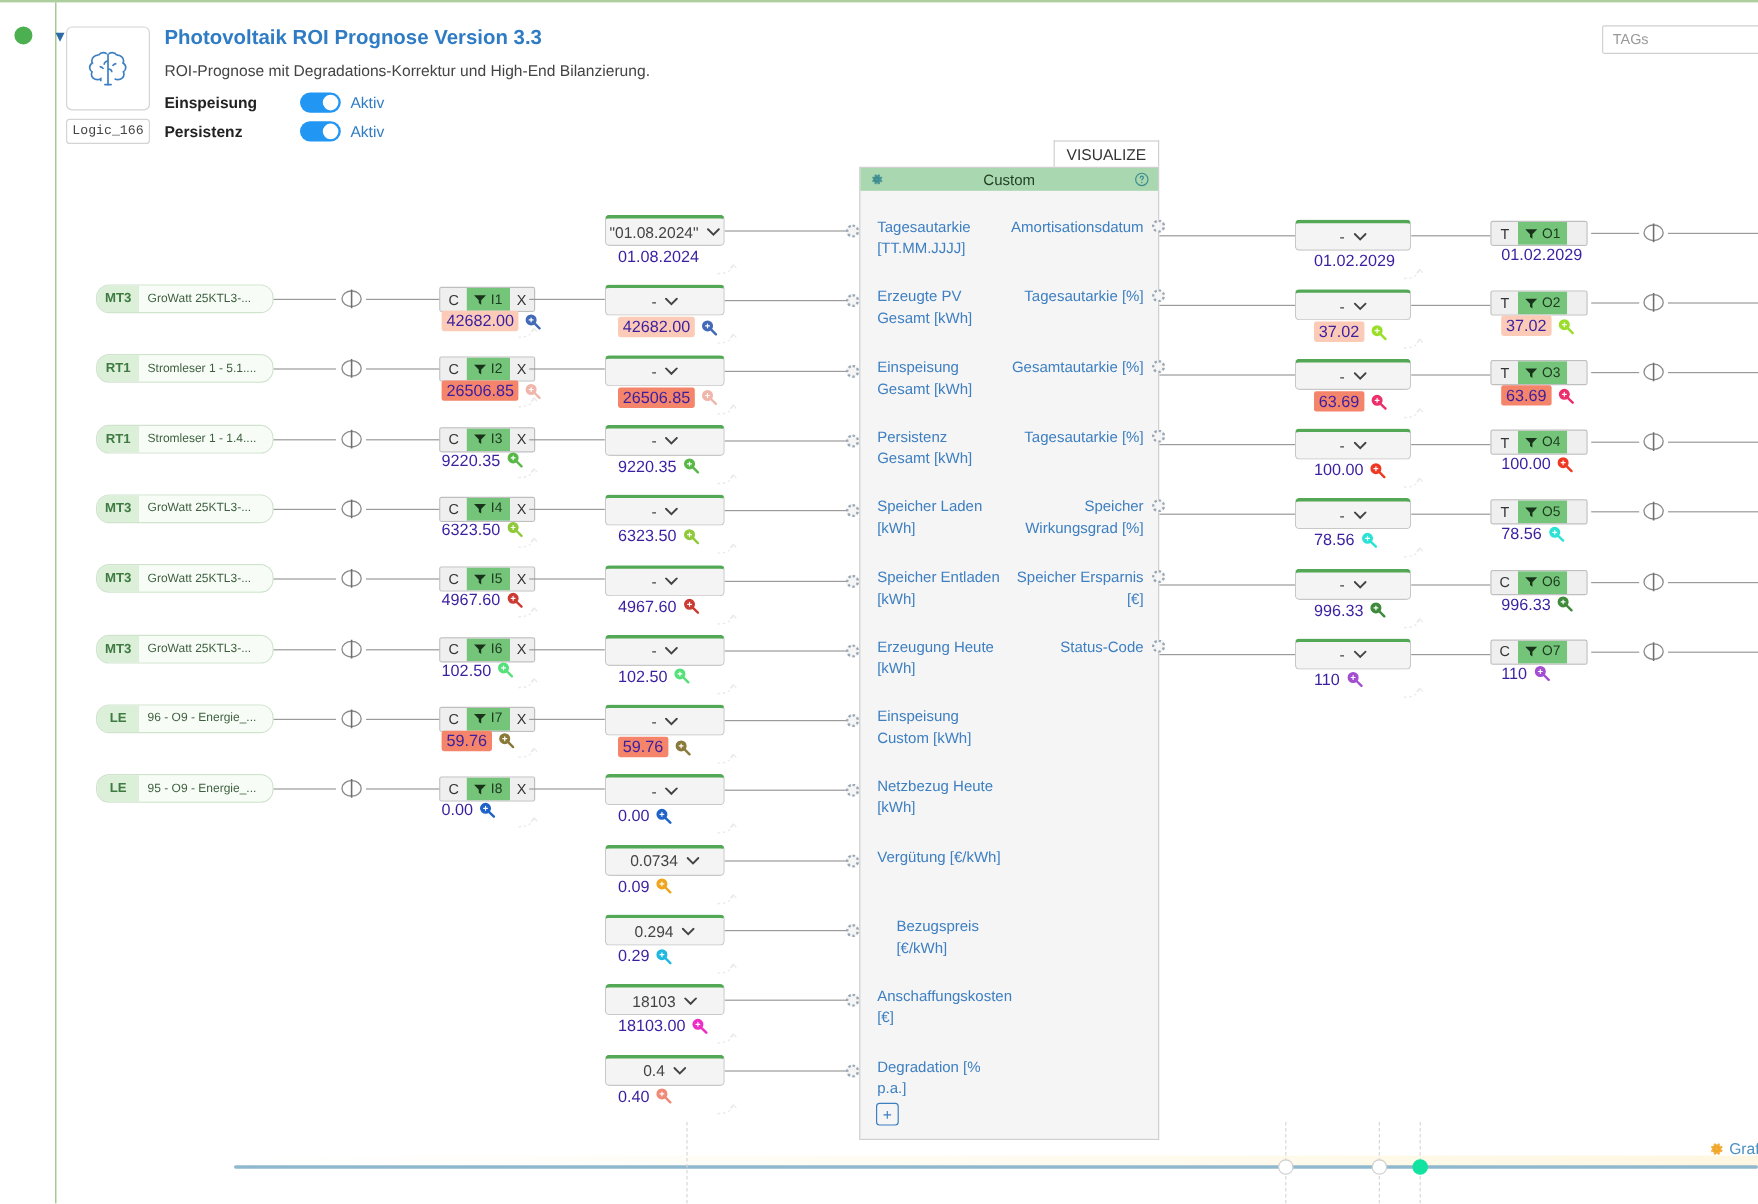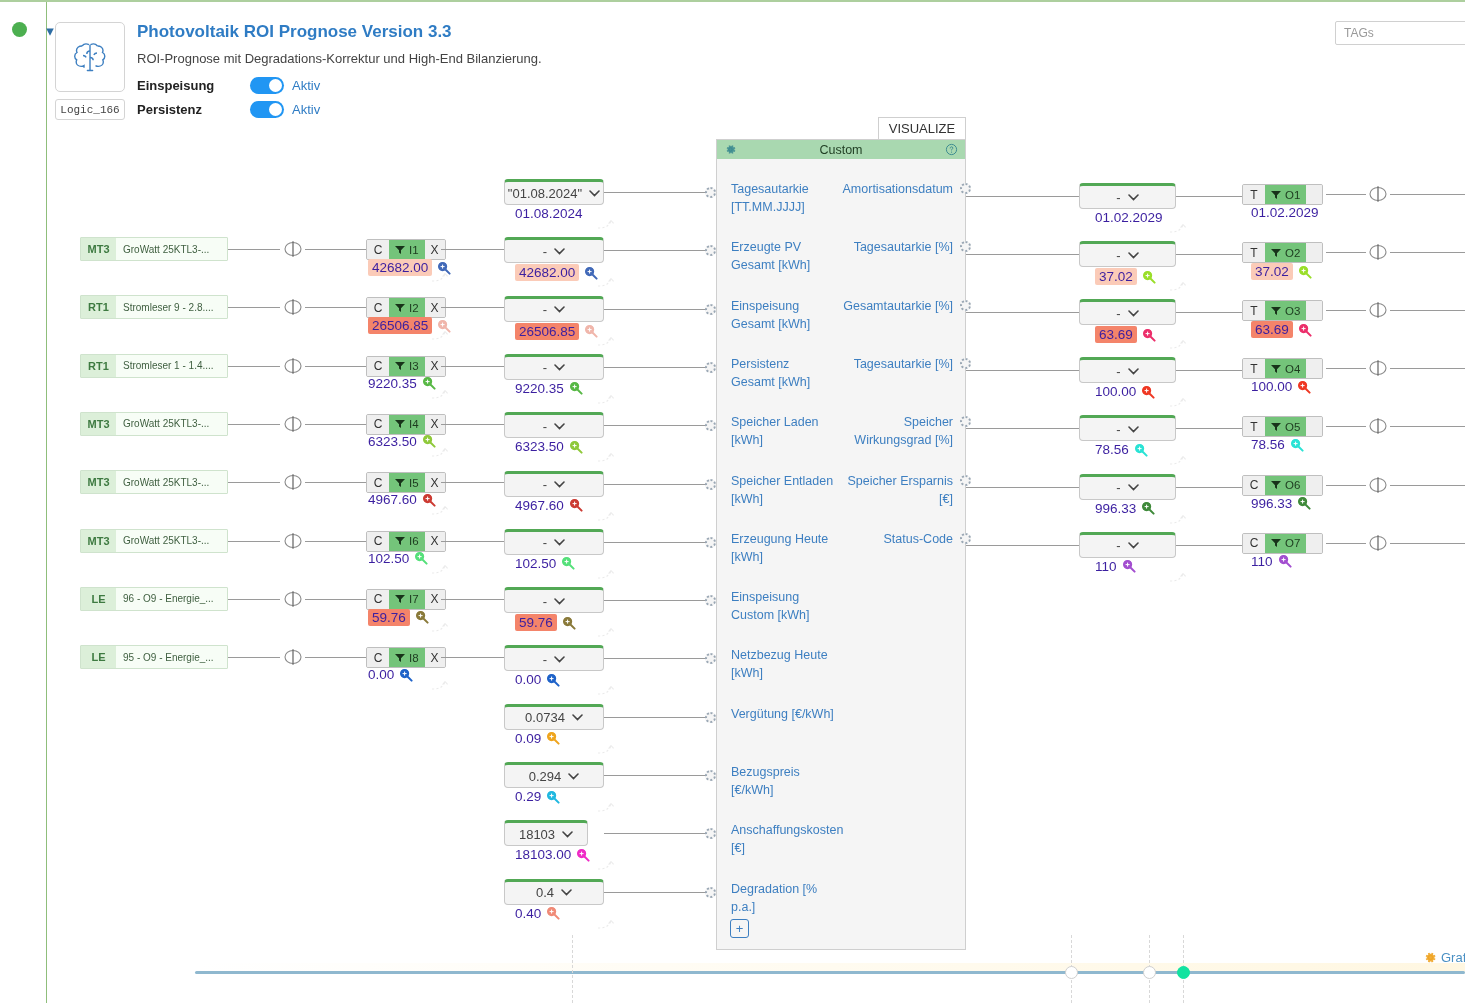--- a/index.html
+++ b/index.html
@@ -48,21 +48,21 @@
     font-size:12px; color:#999; padding:4px 8px; line-height:15px;
   }
 
   
   .wire { position:absolute; height:1px; background:#9a9a9a; }
   .conn { position:absolute; width:24px; height:18px; }
   .conn svg { display:block; }
 
   
   .src-pill {
-    position:absolute; height:24px; border:1px solid #cfe3cd; border-radius:1px;
+    position:absolute; height:24px; border:1px solid #cfe3cd; border-radius:11px;
     background:#f3faf2; display:flex; align-items:stretch; overflow:hidden;
   }
   .src-pill .sp-tag {
     width:35px; background:#dcefd9; color:#3e7a41; font-size:11px; font-weight:bold;
     display:flex; align-items:center; justify-content:center;
   }
   .src-pill .sp-name {
     flex:1; background:#f7fdf6; color:#3e5e3f; font-size:10px;
     display:flex; align-items:center; padding-left:7px; white-space:nowrap; overflow:hidden;
   }
@@ -178,21 +178,21 @@
     <div class="wire" style="left:228px; top:249px; width:52px;"></div>
     <div class="conn" style="left:281px; top:240px;">
       <svg width="24" height="18" viewBox="0 0 24 18">
         <ellipse cx="12" cy="9" rx="8" ry="6.5" fill="#fff" stroke="#8b8b8b" stroke-width="1.1"></ellipse>
         <line x1="12" y1="1.2" x2="12" y2="16.8" stroke="#6e6e6e" stroke-width="1.3"></line>
       </svg>
     </div>
     <div class="wire" style="left:305px; top:249px; width:62px;"></div>
     <div class="src-pill" style="left:80px; top:295.3px; width:148px;">
       <span class="sp-tag">RT1</span>
-      <span class="sp-name">Stromleser 9 - 2.8....</span>
+      <span class="sp-name">Stromleser 1 - 5.1....</span>
     </div>
     <div class="wire" style="left:228px; top:307.3px; width:52px;"></div>
     <div class="conn" style="left:281px; top:298.3px;">
       <svg width="24" height="18" viewBox="0 0 24 18">
         <ellipse cx="12" cy="9" rx="8" ry="6.5" fill="#fff" stroke="#8b8b8b" stroke-width="1.1"></ellipse>
         <line x1="12" y1="1.2" x2="12" y2="16.8" stroke="#6e6e6e" stroke-width="1.3"></line>
       </svg>
     </div>
     <div class="wire" style="left:305px; top:307.3px; width:62px;"></div>
     <div class="src-pill" style="left:80px; top:353.6px; width:148px;">
@@ -697,21 +697,21 @@
       </svg>
     </div>
     <div class="hook" style="left:596px; top:787px;">
       <svg class="hook" viewBox="0 0 30 26">
         <path d="M2 24c8 0 11-2 13-7.5" fill="none" stroke="#b9b9b9" stroke-width="1.1" stroke-dasharray="2 2.4"></path>
         <path d="M15 16.5l-2.4 3.2M15 16.5l2.6 2.9" fill="none" stroke="#b9b9b9" stroke-width="1.1"></path>
       </svg>
     </div>
     <div class="wire" style="left:604px; top:775px; width:102px;"></div>
     <div class="port" style="left:705px; top:770px;"></div>
-    <div class="sel" style="left:504px; top:820.3px; width:84px;">
+    <div class="sel" style="left:504px; top:820.3px; width:100px;">
       <span>18103</span>
       <svg class="caret" viewBox="0 0 11 7">
         <path d="M1 1l4.5 4.5L10 1" fill="none" stroke="#444" stroke-width="1.6" stroke-linecap="round"></path>
       </svg>
     </div>
     <div class="vrow" style="left:515px; top:847.3px;">
       <span class="vnum" style="">18103.00</span>
       <svg class="mag" viewBox="0 0 14 14">
         <circle cx="5.6" cy="5.6" r="4" fill="#ef2bc6" stroke="#ef2bc6" stroke-width="1.2"></circle>
         <path d="M4 5.6h3.2M5.6 4v3.2" stroke="#fff" stroke-width="1" stroke-linecap="round"></path>
@@ -1135,21 +1135,21 @@
         <span class="cn-out"></span>
       </div>
       <div class="cn-row" style="left:0; top:506.4px;">
         <span class="cn-in">Netzbezug Heute [kWh]</span>
         <span class="cn-out"></span>
       </div>
       <div class="cn-row" style="left:0; top:564.6999999999999px;">
         <span class="cn-in">Vergütung [€/kWh]</span>
         <span class="cn-out"></span>
       </div>
-      <div class="cn-row" style="left:0; top:623px;">
+      <div class="cn-row" style="left:16px; top:623px;">
         <span class="cn-in">Bezugspreis [€/kWh]</span>
         <span class="cn-out"></span>
       </div>
       <div class="cn-row" style="left:0; top:681.3px;">
         <span class="cn-in">Anschaffungskosten [€]</span>
         <span class="cn-out"></span>
       </div>
       <div class="cn-row" style="left:0; top:739.5999999999999px;">
         <span class="cn-in">Degradation [% p.a.]</span>
         <span class="cn-out"></span>

